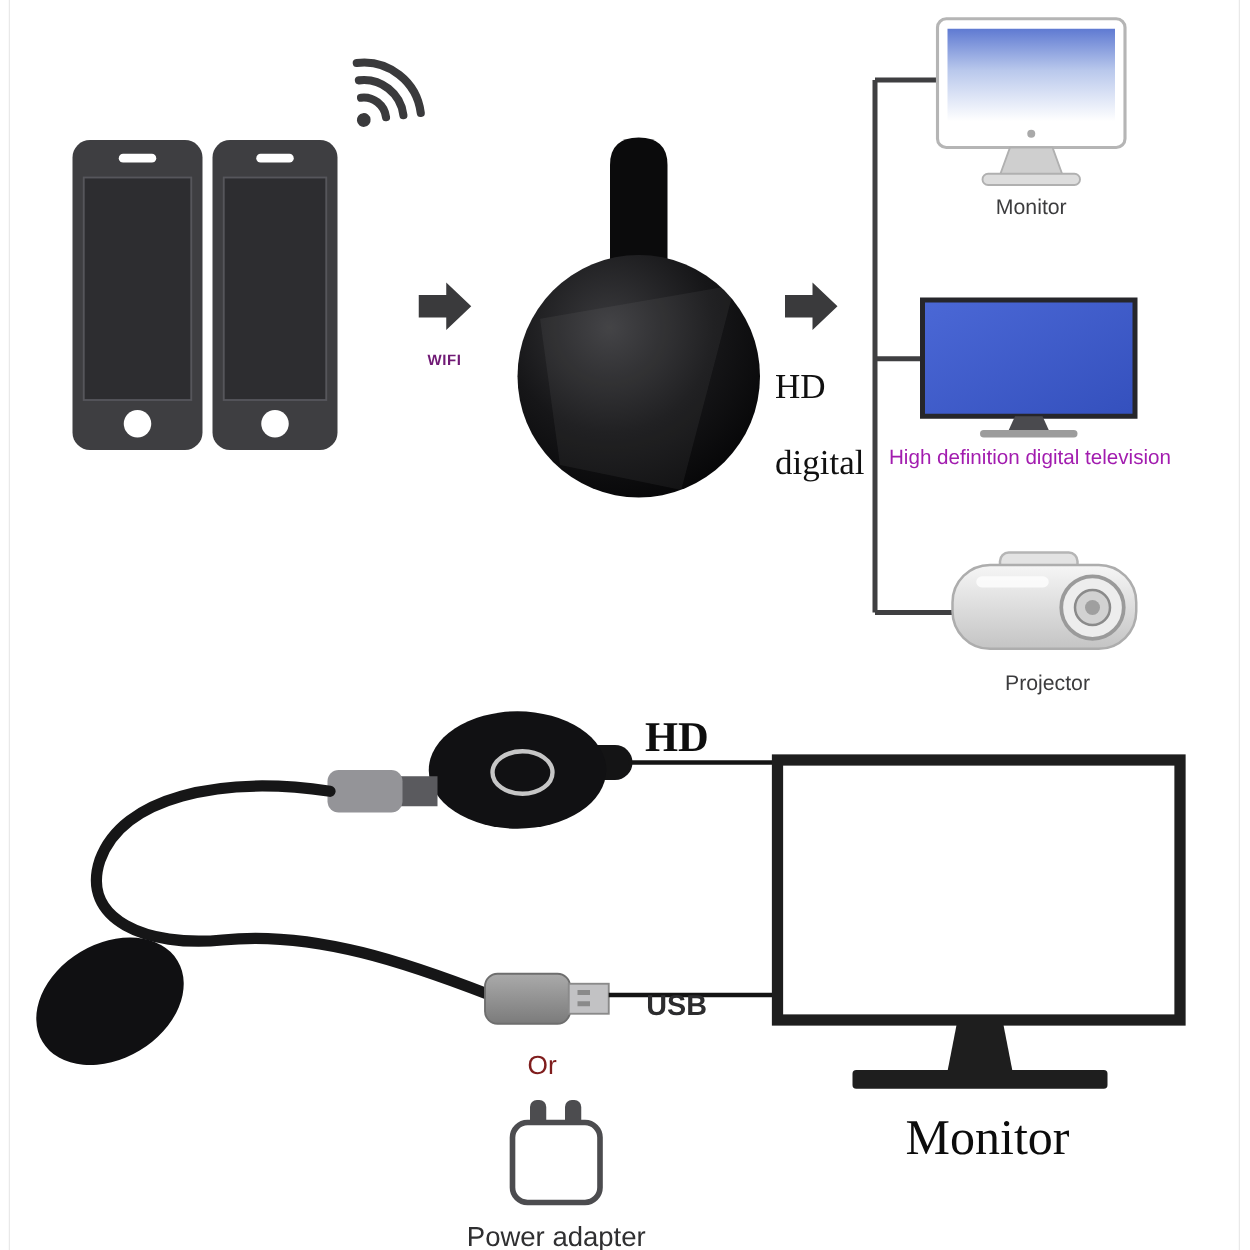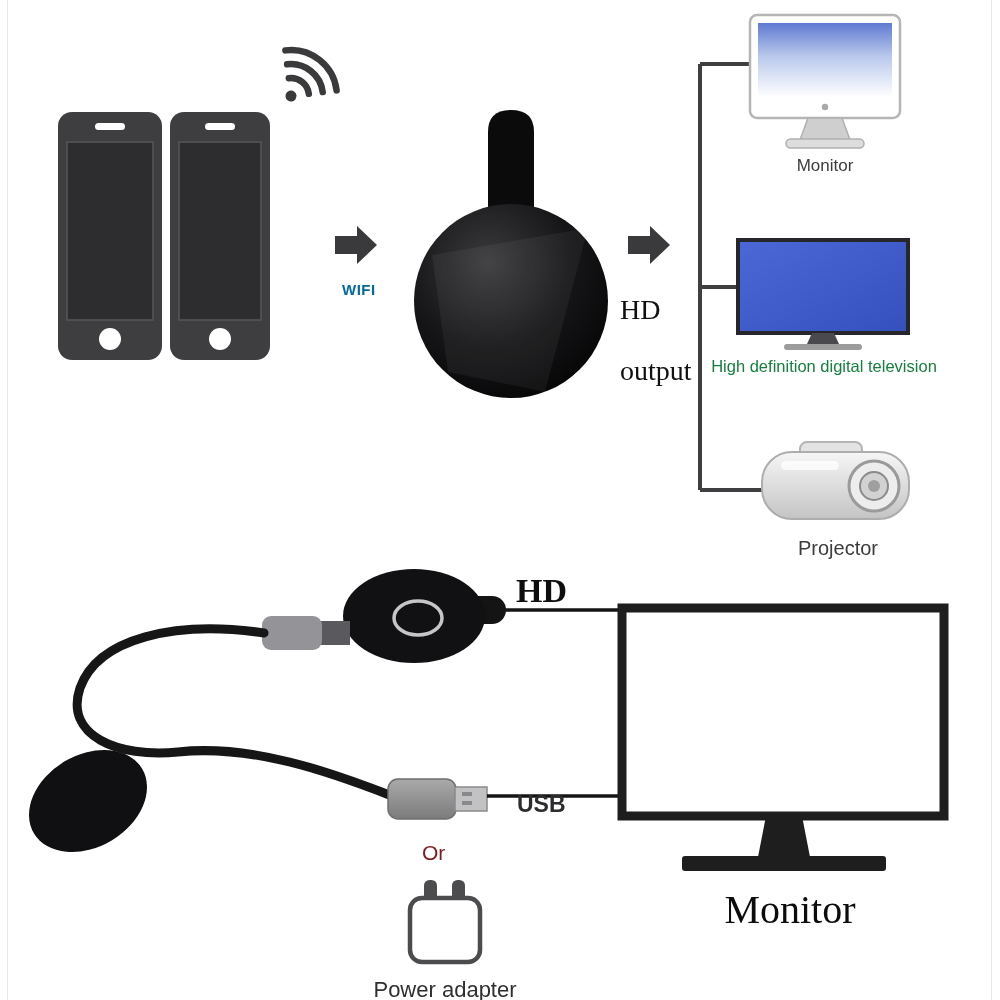--- a/index.html
+++ b/index.html
@@ -7,25 +7,25 @@
   .canvas {
     position:relative; width:1000px; height:1000px; background:#ffffff;
     overflow:hidden; font-family:"Liberation Sans", sans-serif;
   }
   .edge { position:absolute; top:0; bottom:0; width:1px; background:#e9e9e9; }
   .edge.left { left:7px; } .edge.right { right:8px; }
   svg.scene { position:absolute; left:0; top:0; }
   .label { position:absolute; white-space:pre-line; }
   .serif { font-family:Liberation Serif, serif; }
 
-  .lbl-wifi        { left:342px; top:281px; font-size:15px; font-weight:700; color:#0369a1; letter-spacing:.5px; }
+  .lbl-wifi        { left:342px; top:281px; font-size:12px; font-weight:700; color:#701a75; letter-spacing:.5px; }
   .lbl-hd-output   { left:620px; top:264px; font-size:28px; color:#101010; line-height:1.1; }
   .lbl-monitor-top { left:750px; top:156px; width:150px; text-align:center; font-size:17px; color:#3c3c3e; }
-  .lbl-tv          { left:688px; top:357px; width:272px; text-align:center; font-size:16.5px; color:#15803d; }
-  .lbl-projector   { left:768px; top:537px; width:140px; text-align:center; font-size:20px; color:#3c3c3e; }
+  .lbl-tv          { left:688px; top:357px; width:272px; text-align:center; font-size:16.5px; color:#a21caf; }
+  .lbl-projector   { left:768px; top:537px; width:140px; text-align:center; font-size:17px; color:#3c3c3e; }
   .lbl-hd          { left:516px; top:572px; font-size:34px; font-weight:700; color:#0e0e0e; }
   .lbl-usb         { left:517px; top:762px; font-size:23px; font-weight:700; color:#2c2c2e;margin-top:29px; }
   .lbl-or          { left:422px; top:841px; font-size:21px; color:#7f1d1d; }
   .lbl-power       { left:370px; top:977px; width:150px; text-align:center; font-size:22px; color:#2f2f31; }
   .lbl-screen      { left:630px; top:680px; width:306px; text-align:center; font-size:50px; font-weight:800; color:#1d1d1d; }
   .lbl-monitor-bot { left:655px; top:886px; width:270px; text-align:center; font-size:40px; color:#0c0c0c; }
 </style>
 </head>
 <body>
 
@@ -149,21 +149,21 @@
       <rect x="622" y="608" width="322" height="208" fill="#ffffff" stroke="#1e1e1e" stroke-width="9"></rect>
       <path d="M 766 816 L 802 816 L 810 857 L 758 857 Z" fill="#1e1e1e"></path>
       <rect x="682" y="856" width="204" height="15" rx="3" fill="#1e1e1e"></rect>
     </g>
   </svg>
 
   <div class="label lbl-wifi">WIFI</div>
 
   <div class="label lbl-hd-output serif">
     <div>HD</div>
-    <div>output</div>
+    <div>digital</div>
   </div>
 
   <div class="label lbl-monitor-top">Monitor</div>
 
   <div class="label lbl-tv">High definition digital television</div>
 
   <div class="label lbl-projector">Projector</div>
 
   <div class="label lbl-hd serif">HD</div>
 

